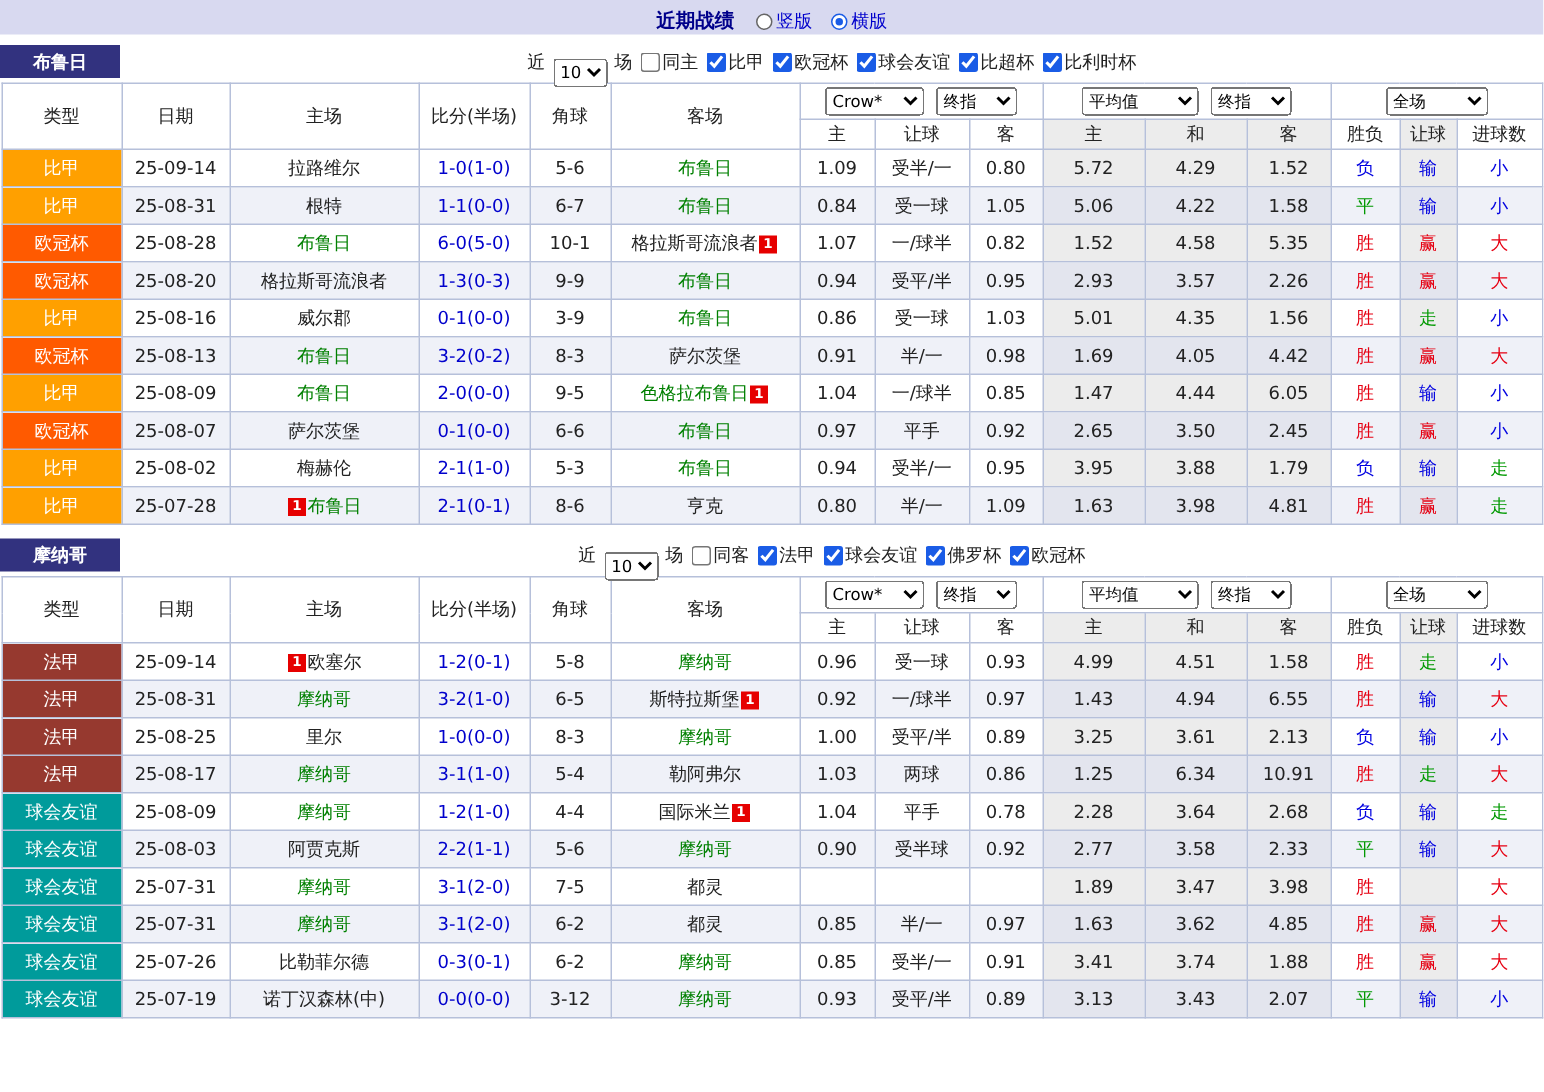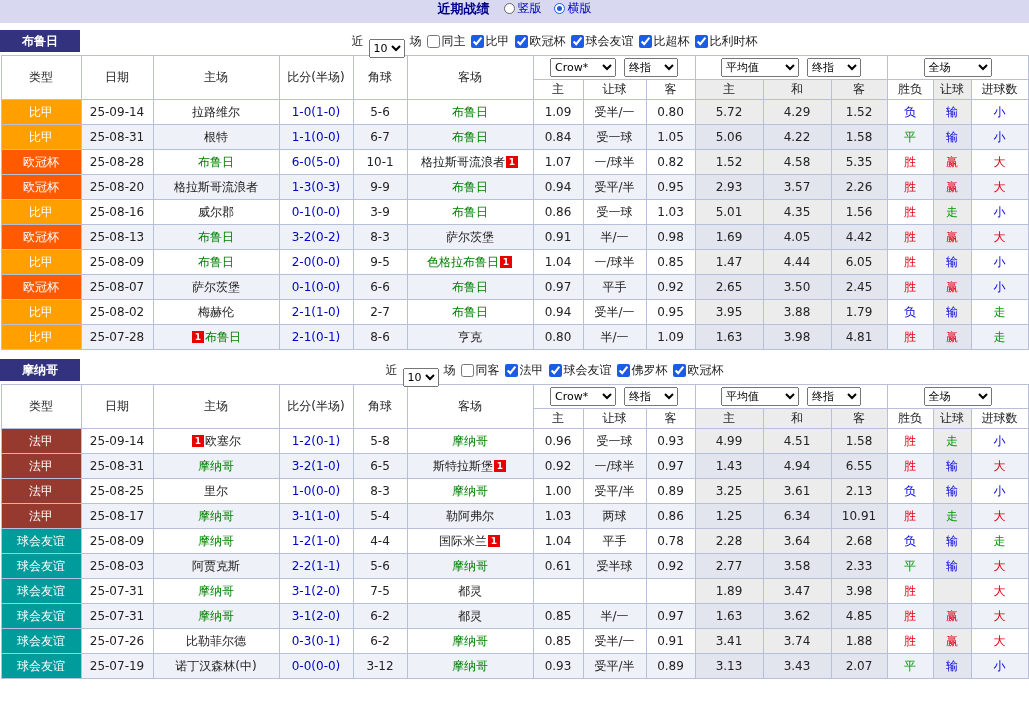--- a/index.html
+++ b/index.html
@@ -3,21 +3,21 @@
 <meta charset="utf-8">
 <style>
   * { box-sizing: border-box; }
   html,body { margin:0; padding:0; }
   body {
     width:1029px; height:728px; background:#ffffff; color:#222;
     font-family:"DejaVu Sans","Liberation Sans",sans-serif; font-size:12px;
     overflow:hidden;
   }
   .topbar {
-    height:23px; background:#d8d9f0; display:flex; align-items:flex-start;
+    height:23px; background:#d8d9f0; display:flex; align-items:flex-end;
     justify-content:center; gap:14px;
   }
   .topbar .title { font-weight:bold; color:#00008b; font-size:13px; }
   .view-opt { display:flex; align-items:center; gap:3px; color:#0000cc; cursor:pointer; }
   .radio {
     width:11px; height:11px; border-radius:50%; border:1px solid #666;
     background:#fff; display:inline-block; position:relative;
   }
   .radio.sel { border-color:#1a5ce6; }
   .radio.sel::after { content:""; position:absolute; left:2px; top:2px; right:2px; bottom:2px; border-radius:50%; background:#1a5ce6; }
@@ -294,21 +294,21 @@
             <td class="gray">2.45</td>
             <td class="r-win">胜</td>
             <td class="gray r-win">赢</td>
             <td class="r-lose">小</td>
           </tr>
           <tr>
             <td class="league" style="background: rgb(255, 160, 0);">比甲</td>
             <td>25-08-02</td>
             <td><span class="team">梅赫伦</span></td>
             <td class="score">2-1(1-0)</td>
-            <td>2-7</td>
+            <td>5-3</td>
             <td><span class="team green">布鲁日</span></td>
             <td>0.94</td>
             <td>受半/一</td>
             <td>0.95</td>
             <td class="gray">3.95</td>
             <td class="gray">3.88</td>
             <td class="gray">1.79</td>
             <td class="r-lose">负</td>
             <td class="gray r-lose">输</td>
             <td class="r-draw">走</td>
@@ -499,21 +499,21 @@
             <td class="gray r-lose">输</td>
             <td class="r-draw">走</td>
           </tr>
           <tr class="stripe">
             <td class="league" style="background: rgb(0, 155, 155);">球会友谊</td>
             <td>25-08-03</td>
             <td><span class="team">阿贾克斯</span></td>
             <td class="score">2-2(1-1)</td>
             <td>5-6</td>
             <td><span class="team green">摩纳哥</span></td>
-            <td>0.61</td>
+            <td>0.90</td>
             <td>受半球</td>
             <td>0.92</td>
             <td class="gray">2.77</td>
             <td class="gray">3.58</td>
             <td class="gray">2.33</td>
             <td class="r-draw">平</td>
             <td class="gray r-lose">输</td>
             <td class="r-win">大</td>
           </tr>
           <tr>

